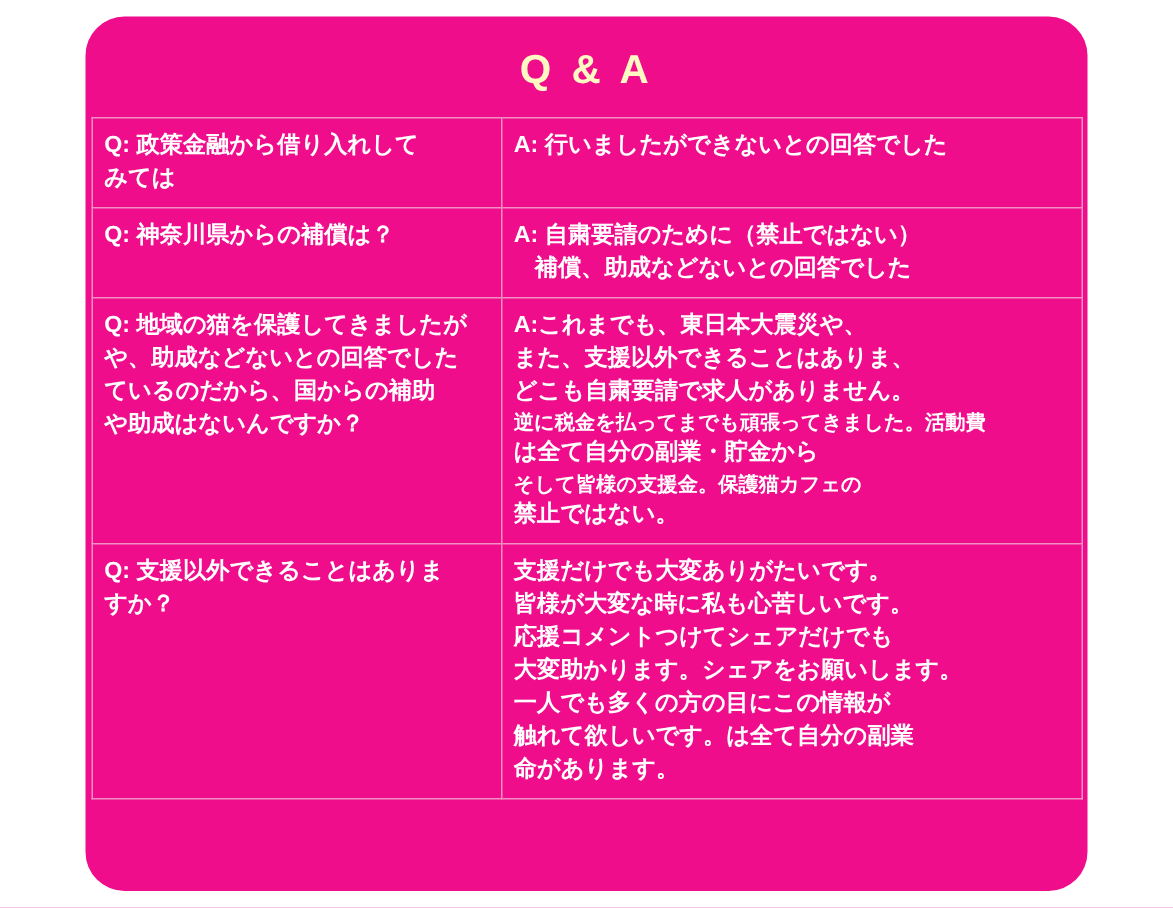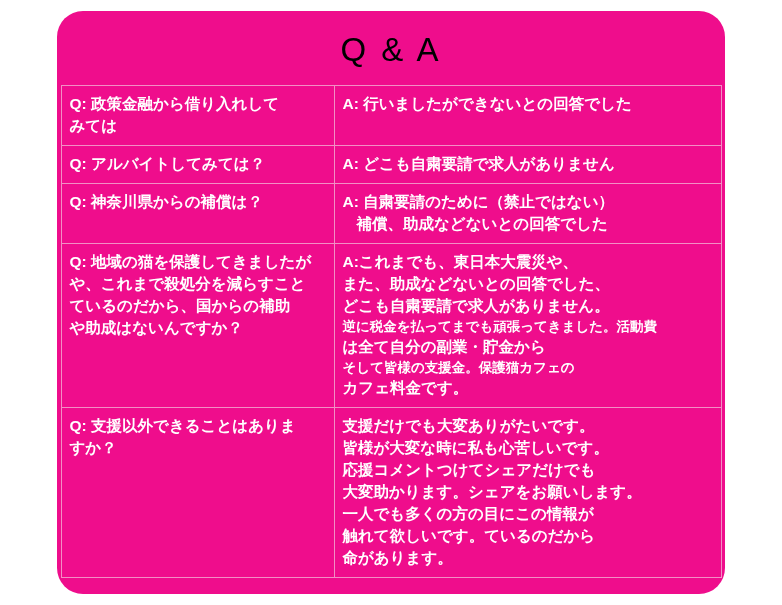--- a/index.html
+++ b/index.html
@@ -18,23 +18,23 @@
     left: 57px;
     top: 11px;
     width: 668px;
     height: 583px;
     background: #ef0d8c;
     border-radius: 26px;
     box-sizing: border-box;
     overflow: hidden;
   }
   .title {
-    color: #000000;
-    font-size: 33px;
-    font-weight: normal;
+    color: #fef9c3;
+    font-size: 27px;
+    font-weight: bold;
     text-align: center;
     letter-spacing: 3px;
     padding-top: 20px;
     padding-bottom: 16px;
   }
   table.qa {
     width: 626px;
     margin: 0 auto;
     border-collapse: collapse;
     table-layout: fixed;
@@ -65,62 +65,54 @@
         <td class="qcol">
           <span class="line">Q: 政策金融から借り入れして</span>
           <span class="line">みては</span>
         </td>
         <td class="acol">
           <span class="line">A: 行いましたができないとの回答でした</span>
         </td>
       </tr>
       <tr>
         <td class="qcol">
-          <span class="line">Q: アルバイトしてみては？</span>
-        </td>
-        <td class="acol">
-          <span class="line">A: どこも自粛要請で求人がありません</span>
-        </td>
-      </tr>
-      <tr>
-        <td class="qcol">
           <span class="line">Q: 神奈川県からの補償は？</span>
         </td>
         <td class="acol">
           <span class="line">A: 自粛要請のために（禁止ではない）</span>
           <span class="line indent">補償、助成などないとの回答でした</span>
         </td>
       </tr>
       <tr>
         <td class="qcol">
           <span class="line">Q: 地域の猫を保護してきましたが</span>
-          <span class="line">や、これまで殺処分を減らすこと</span>
+          <span class="line">や、助成などないとの回答でした</span>
           <span class="line">ているのだから、国からの補助</span>
           <span class="line">や助成はないんですか？</span>
         </td>
         <td class="acol">
           <span class="line">A:これまでも、東日本大震災や、</span>
-          <span class="line">また、助成などないとの回答でした、</span>
+          <span class="line">また、支援以外できることはありま、</span>
           <span class="line">どこも自粛要請で求人がありません。</span>
           <span class="line small">逆に税金を払ってまでも頑張ってきました。活動費</span>
           <span class="line">は全て自分の副業・貯金から</span>
           <span class="line small">そして皆様の支援金。保護猫カフェの</span>
-          <span class="line">カフェ料金です。</span>
+          <span class="line">禁止ではない。</span>
         </td>
       </tr>
       <tr>
         <td class="qcol">
           <span class="line">Q: 支援以外できることはありま</span>
           <span class="line">すか？</span>
         </td>
         <td class="acol">
           <span class="line">支援だけでも大変ありがたいです。</span>
           <span class="line">皆様が大変な時に私も心苦しいです。</span>
           <span class="line">応援コメントつけてシェアだけでも</span>
           <span class="line">大変助かります。シェアをお願いします。</span>
           <span class="line">一人でも多くの方の目にこの情報が</span>
-          <span class="line">触れて欲しいです。ているのだから</span>
+          <span class="line">触れて欲しいです。は全て自分の副業</span>
           <span class="line">命があります。</span>
         </td>
       </tr>
     </tbody>
   </table>
 </div>
 
 </body></html>

